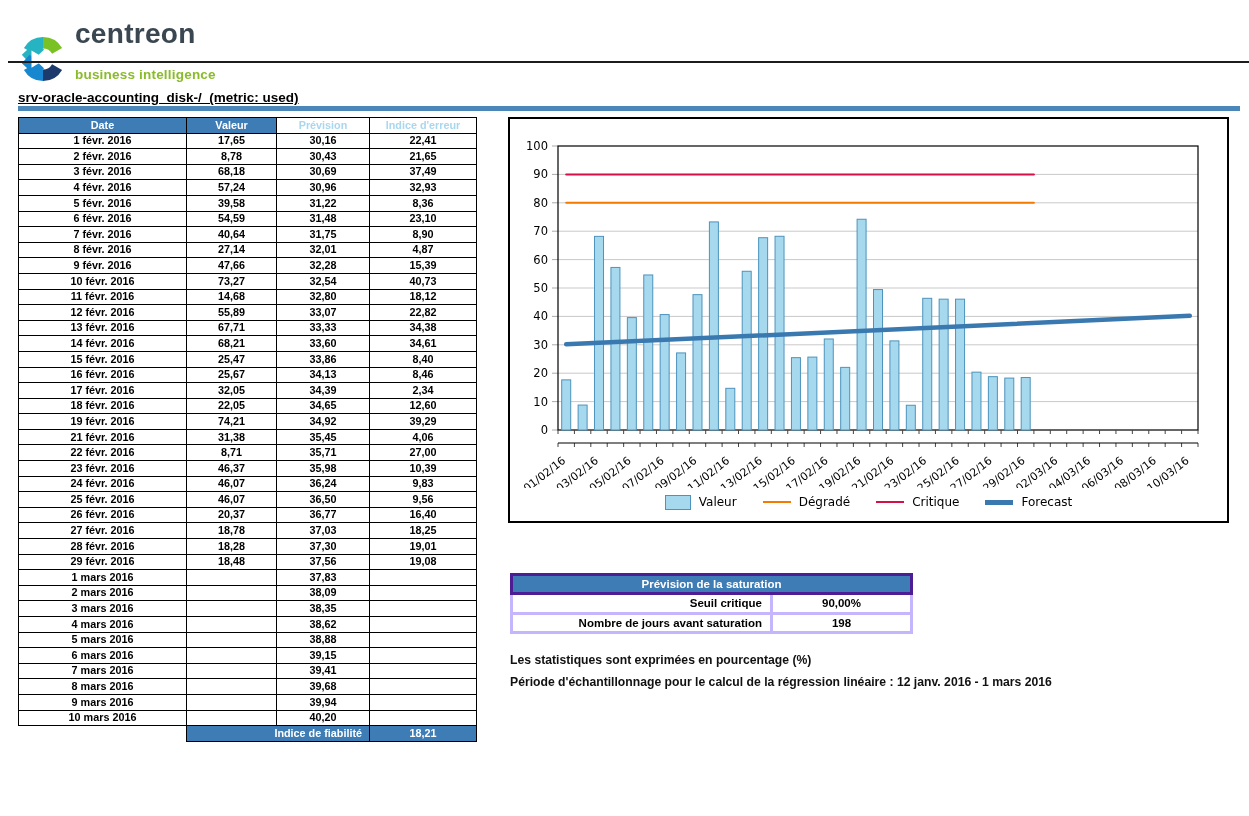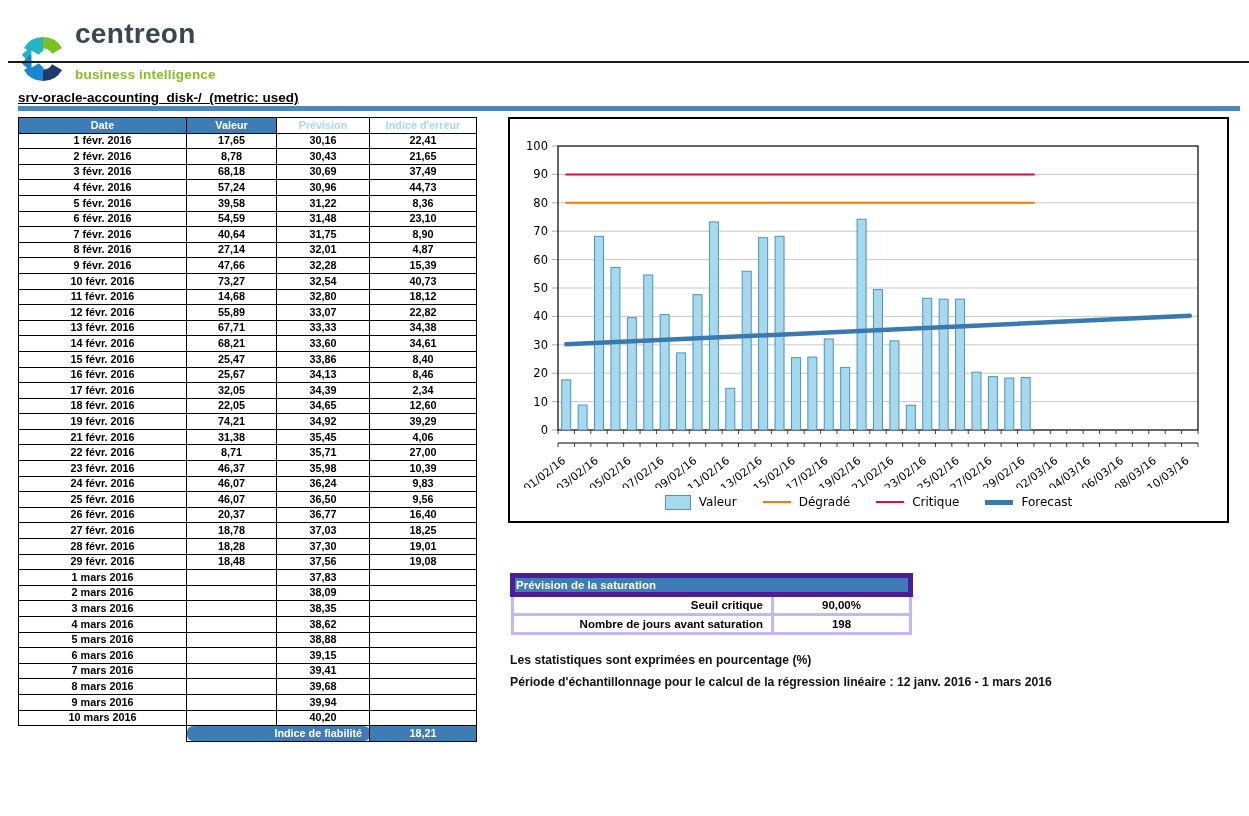--- a/index.html
+++ b/index.html
@@ -22,36 +22,36 @@
 
   
   .data-table { position:absolute; left:18px; top:117px; width:458px; border-collapse:collapse; table-layout:fixed; }
   .data-table th, .data-table td {
     border:1px solid #000; height:15.6px; padding:0 2px; font-size:10.8px; font-weight:bold;
     text-align:center; line-height:1.05; overflow:hidden; white-space:nowrap;
   }
   .th-dark  { background:#3e7cb5; color:#fff; font-size:11px;margin-left:40px; }
   .th-light { background:#fff; color:#a8d7ee; font-size:11px; }
   .footer-empty { border:none !important; background:#fff; }
-  .footer-label { background:#3e7cb5; color:#fff; text-align:right !important; padding-right:7px !important;border-radius:6px; }
+  .footer-label { background:#3e7cb5; color:#fff; text-align:right !important; padding-right:7px !important; }
   .footer-value { background:#3e7cb5; color:#fff; }
 
   
   .chart-box { position:absolute; left:508px; top:117px; width:721px; height:406px;
     border:2px solid #000; background:#fff; }
   #chart-svg { display:block; width:715px; height:368px; margin-top:1px; }
   #chart-svg text { font-family:"DejaVu Sans", sans-serif; }
   .legend { display:flex; justify-content:center; align-items:center; gap:26px; height:28px;
     font-size:12px; font-family:"DejaVu Sans", sans-serif; }
   .legend-item { display:flex; align-items:center; gap:8px; }
 
   
   .sat-table { position:absolute; left:510px; top:573px; width:403px; border-collapse:collapse; }
-  .sat-table th { background:#3e7cb5; color:#fff; border:5px solid #4c1d95; height:19px;
-    font-size:11.5px; font-weight:bold; text-align:left; }
+  .sat-table th { background:#3e7cb5; color:#fff; border:3px solid #4c1d95; height:19px;
+    font-size:11.5px; font-weight:bold; text-align:center; }
   .sat-table td { border:3px solid #c4b5fd; height:19.5px; font-size:11.5px; font-weight:bold; padding:0; }
   .sat-label { text-align:right; padding-right:8px !important; width:260px; }
   .sat-value { text-align:center; }
 
   
   .notes { position:absolute; left:510px; top:649px; font-size:12.2px; font-weight:bold;
     color:#111; line-height:22px; }
 </style>
 </head>
 <body>
@@ -107,21 +107,21 @@
       <tr>
         <td>3 févr. 2016</td>
         <td>68,18</td>
         <td>30,69</td>
         <td>37,49</td>
       </tr>
       <tr>
         <td>4 févr. 2016</td>
         <td>57,24</td>
         <td>30,96</td>
-        <td>44,73</td>
+        <td>32,93</td>
       </tr>
       <tr>
         <td>5 févr. 2016</td>
         <td>39,58</td>
         <td>31,22</td>
         <td>8,36</td>
       </tr>
       <tr>
         <td>6 févr. 2016</td>
         <td>54,59</td>

